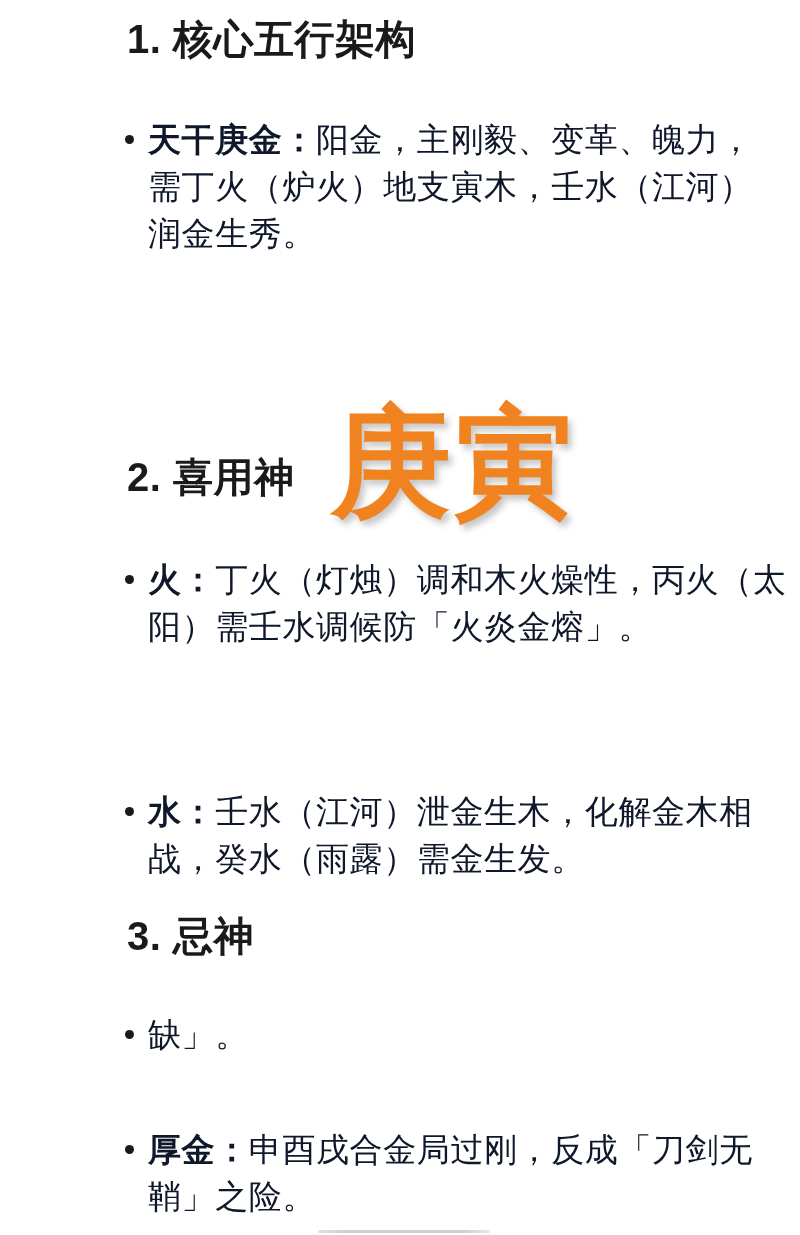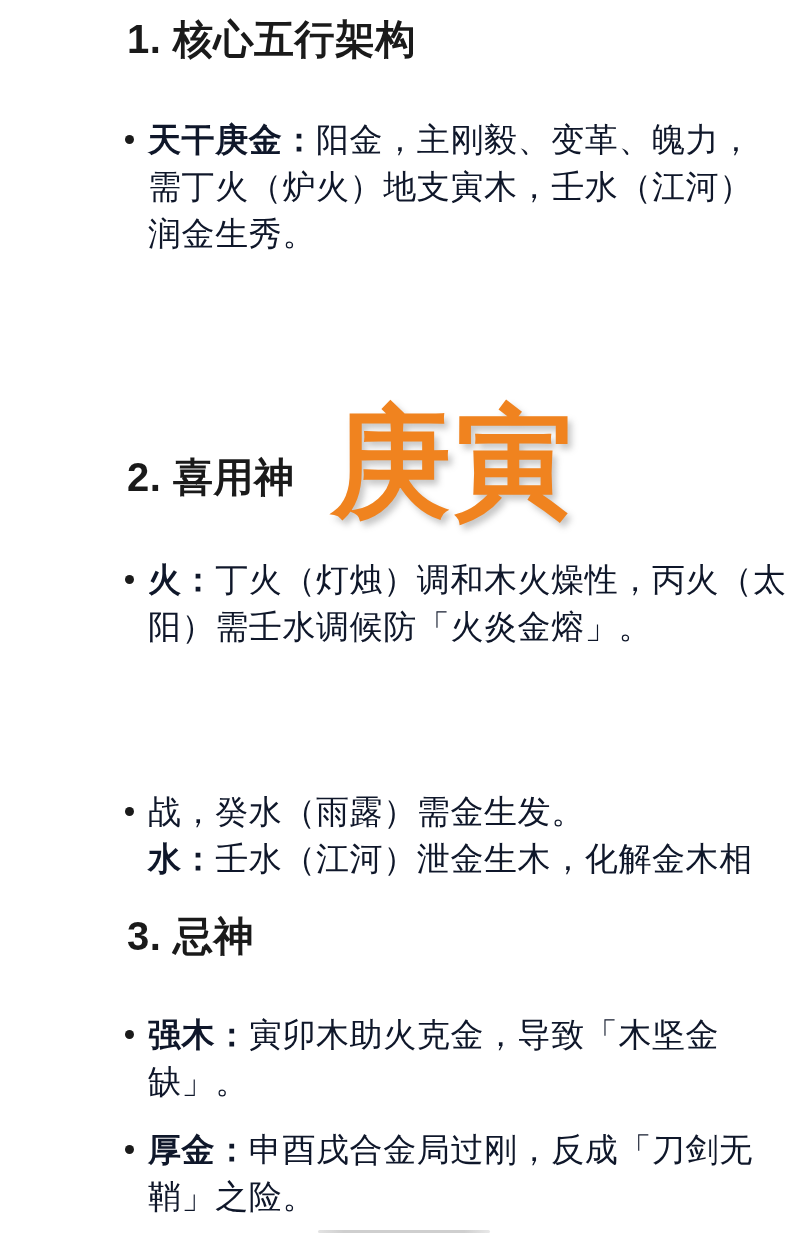--- a/index.html
+++ b/index.html
@@ -107,29 +107,28 @@
 
   <div class="bullet" style="top:543px">
     <span class="dot"></span>
     <span class="line"><span class="term">火：</span><span>丁火（灯烛）调和木火燥性，丙火（太</span></span>
     <span class="line">阳）需壬水调候防「火炎金熔」。</span>
   </div>
 
 
   <div class="bullet" style="top:775px">
     <span class="dot"></span>
+    <span class="line"><span class="term">水：</span><span>壬水（江河）泄金生木，化解金木相</span></span>
     <span class="line">战，癸水（雨露）需金生发。</span>
-    <span class="line"><span class="term">水：</span><span>壬水（江河）泄金生木，化解金木相</span></span>
   </div>
 
   <div class="heading" style="top:913px">3. 忌神</div>
 
   <div class="bullet" style="top:998px">
     <span class="dot"></span>
-    <span class="line"><span class="term">强木：</span><span>寅卯木助火克金，导致「木坚金</span></span>
     <span class="line">缺」。</span>
   </div>
 
   <div class="bullet" style="top:1113px">
     <span class="dot"></span>
     <span class="line"><span class="term">厚金：</span><span>申酉戌合金局过刚，反成「刀剑无</span></span>
     <span class="line">鞘」之险。</span>
   </div>
 
   <div class="bottom-bar"></div>

